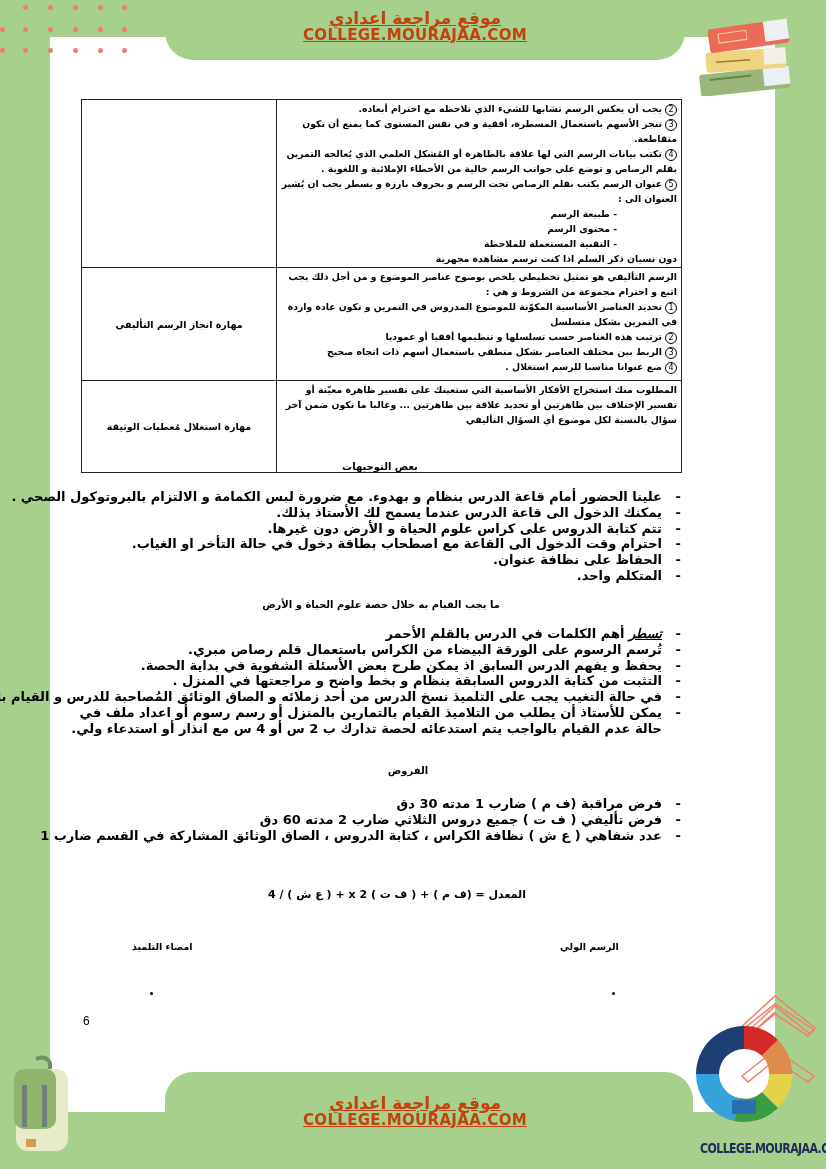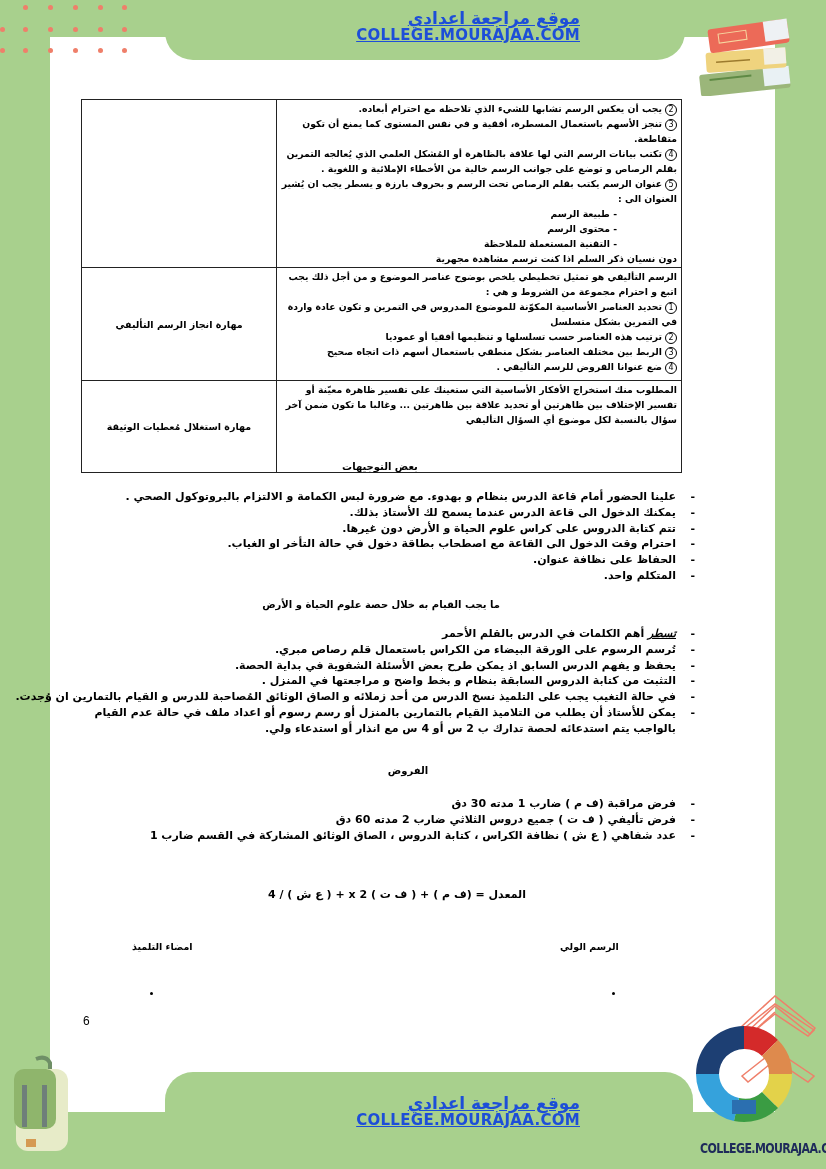--- a/index.html
+++ b/index.html
@@ -8,21 +8,21 @@
 
   .green { background: #a8d08d; }
   .bar-left { position: absolute; left: 0; top: 0; width: 50px; height: 1169px; }
   .bar-right { position: absolute; left: 775px; top: 0; width: 51px; height: 1169px; }
   .bar-top { position: absolute; left: 0; top: 0; width: 826px; height: 37px; }
   .bar-bottom { position: absolute; left: 0; top: 1112px; width: 826px; height: 57px; }
 
   .header-tab { position: absolute; left: 165px; top: 0; width: 520px; height: 60px; border-radius: 0 0 28px 28px; }
   .footer-tab { position: absolute; left: 165px; top: 1072px; width: 528px; height: 60px; border-radius: 28px 28px 0 0; }
 
-  .site-title { position: absolute; left: 250px; width: 330px; text-align: right; color: #1d4ed8;
+  .site-title { position: absolute; left: 250px; width: 330px; text-align: center; color: #c2410c;
                 font-family: "DejaVu Sans", sans-serif; font-weight: bold; text-decoration: underline; line-height: 1.05; }
   .site-title .ar { font-size: 17px; display: block; direction: rtl; }
   .site-title .en { font-size: 15px; display: block; letter-spacing: 0.3px; }
   .header-title { top: 10px; }
   .footer-title { top: 1095px; }
 
   .dots { position: absolute; left: 0; width: 130px; height: 6px; }
   .dot { position: absolute; width: 5px; height: 5px; border-radius: 50%; background: #ef7f6a; }
 
   .page-num { position: absolute; left: 83px; top: 1014px; font-size: 12px; font-family: "Liberation Sans", sans-serif; }
@@ -33,21 +33,21 @@
   table.skills td { border: 1px solid #222; vertical-align: top; padding: 1px 4px; }
   td.content { width: 405px; }
   td.skill { width: 195px; text-align: center; vertical-align: middle !important; font-size: 9.5px; }
   .num { display: inline-block; width: 12px; height: 12px; border: 1px solid #000; border-radius: 50%;
          font-size: 8px; line-height: 10px; text-align: center; margin-left: 3px; font-weight: normal; }
   .sub { padding-right: 60px; }
   .sub span::before { content: "-   "; }
 
   .section-title { position: absolute; left: 0; width: 826px; text-align: center; font-weight: bold;
                    font-size: 10px; direction: rtl; font-family: "DejaVu Sans", sans-serif; }
-  .list { position: absolute; right: 128px; direction: rtl; font-weight: bold; font-size: 11px; line-height: 15.8px;
+  .list { position: absolute; right: 142px; direction: rtl; font-weight: bold; font-size: 13px; line-height: 15.8px;
           font-family: "DejaVu Sans", sans-serif; list-style: none; }
   .list li { padding-right: 22px; position: relative; white-space: nowrap; }
   .list li::before { content: "-"; position: absolute; right: 3px; }
   .list li.wrap { white-space: normal; width: 620px; }
   .u { text-decoration: underline; font-style: italic; }
 
   .formula { position: absolute; left: 268px; top: 888px; direction: rtl; font-weight: bold; font-size: 11px; font-family: "DejaVu Sans", sans-serif; }
   .sig { position: absolute; top: 941px; font-weight: bold; font-size: 9.5px; direction: rtl; }
   .sig-dot { position: absolute; top: 992px; width: 3px; height: 3px; background: #000; border-radius: 50%; }
 
@@ -131,21 +131,21 @@
         <div>دون نسيان ذكر السلم اذا كنت ترسم مشاهدة مجهرية</div>
       </td>
       <td class="skill"></td>
     </tr>
     <tr style="height:113px">
       <td class="content">
         <div>الرسم التأليفي هو تمثيل تخطيطي يلخص بوضوح عناصر الموضوع و من أجل ذلك يجب اتبع و احترام مجموعة من الشروط و هي :</div>
         <div><span class="num">1</span><span>تحديد العناصر الأساسية المكوّنة للموضوع المدروس في التمرين و تكون عادة واردة في التمرين بشكل متسلسل</span></div>
         <div><span class="num">2</span><span>ترتيب هذه العناصر حسب تسلسلها و تنظيمها أفقيا أو عموديا</span></div>
         <div><span class="num">3</span><span>الربط بين مختلف العناصر بشكل منطقي باستعمال أسهم ذات اتجاه صحيح</span></div>
-        <div><span class="num">4</span><span>ضع عنوانا الفروض للرسم التأليفي .</span></div>
+        <div><span class="num">4</span><span>ضع عنوانا مناسبا للرسم استغلال .</span></div>
       </td>
       <td class="skill">مهارة انجاز الرسم التأليفي</td>
     </tr>
     <tr style="height:92px">
       <td class="content">المطلوب منك استخراج الأفكار الأساسية التي ستعينك على تفسير ظاهرة معيّنة أو تفسير الإختلاف بين ظاهرتين أو تحديد علاقة بين ظاهرتين ... وغالبا ما تكون ضمن آخر سؤال بالنسبة لكل موضوع أي السؤال التأليفي</td>
       <td class="skill">مهارة استغلال مُعطيات الوثيقة</td>
     </tr>
   </tbody>
     </table>
 </div>

